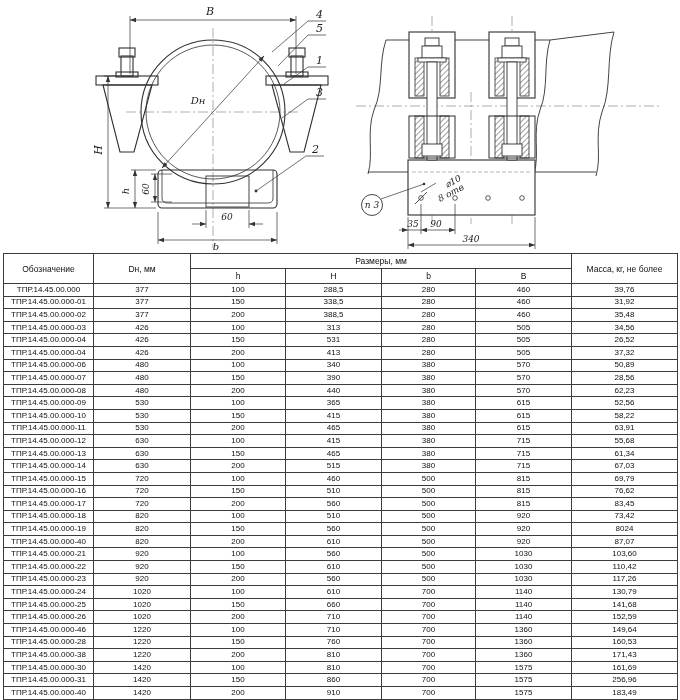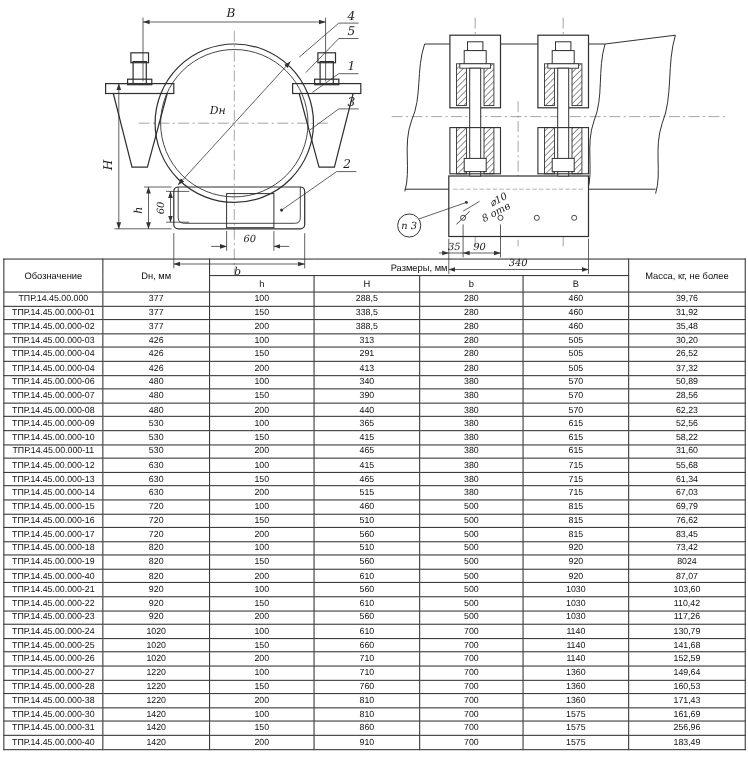--- a/index.html
+++ b/index.html
@@ -7,21 +7,21 @@
         font-family:"Liberation Sans",sans-serif;color:#111;}
   .drawing-wrap{position:absolute;left:0;top:0;width:680px;height:253px;}
   svg text{fill:#1c1c1c;}
   .dimtxt{font-family:"DejaVu Serif",serif;font-style:italic;}
   .spec{border-collapse:collapse;table-layout:fixed;width:674px;margin-left:3px;
         font-size:8px;color:#101010;}
   .spec th,.spec td{border:1px solid #3b3b3b;text-align:center;vertical-align:middle;
         padding:0;font-weight:normal;white-space:nowrap;overflow:hidden;}
   .spec thead th{height:14px;font-size:8.5px;line-height:10px;}
   .spec tbody td{height:11.6px;line-height:10px;}
-  .table-wrap{position:absolute;left:0;top:235px;width:680px;}
+  .table-wrap{position:absolute;left:0;top:253px;width:680px;}
 </style>
 </head>
 <body>
 
 <div class="page">
 
   <div class="drawing-wrap">
   <svg width="680" height="253" viewBox="0 0 680 253">
     <defs>
       <marker id="arr" viewBox="0 0 10 10" refX="9.5" refY="5" markerWidth="9" markerHeight="9" orient="auto-start-reverse">
@@ -232,27 +232,27 @@
             <td>460</td>
             <td>35,48</td>
           </tr>
           <tr>
             <td>ТПР.14.45.00.000-03</td>
             <td>426</td>
             <td>100</td>
             <td>313</td>
             <td>280</td>
             <td>505</td>
-            <td>30,20</td>
+            <td>34,56</td>
           </tr>
           <tr>
             <td>ТПР.14.45.00.000-04</td>
             <td>426</td>
             <td>150</td>
-            <td>291</td>
+            <td>531</td>
             <td>280</td>
             <td>505</td>
             <td>26,52</td>
           </tr>
           <tr>
             <td>ТПР.14.45.00.000-04</td>
             <td>426</td>
             <td>200</td>
             <td>413</td>
             <td>280</td>
@@ -304,21 +304,21 @@
             <td>615</td>
             <td>58,22</td>
           </tr>
           <tr>
             <td>ТПР.14.45.00.000-11</td>
             <td>530</td>
             <td>200</td>
             <td>465</td>
             <td>380</td>
             <td>615</td>
-            <td>31,60</td>
+            <td>63,91</td>
           </tr>
           <tr>
             <td>ТПР.14.45.00.000-12</td>
             <td>630</td>
             <td>100</td>
             <td>415</td>
             <td>380</td>
             <td>715</td>
             <td>55,68</td>
           </tr>
@@ -442,21 +442,21 @@
           <tr>
             <td>ТПР.14.45.00.000-26</td>
             <td>1020</td>
             <td>200</td>
             <td>710</td>
             <td>700</td>
             <td>1140</td>
             <td>152,59</td>
           </tr>
           <tr>
-            <td>ТПР.14.45.00.000-27</td>
+            <td>ТПР.14.45.00.000-46</td>
             <td>1220</td>
             <td>100</td>
             <td>710</td>
             <td>700</td>
             <td>1360</td>
             <td>149,64</td>
           </tr>
           <tr>
             <td>ТПР.14.45.00.000-28</td>
             <td>1220</td>

